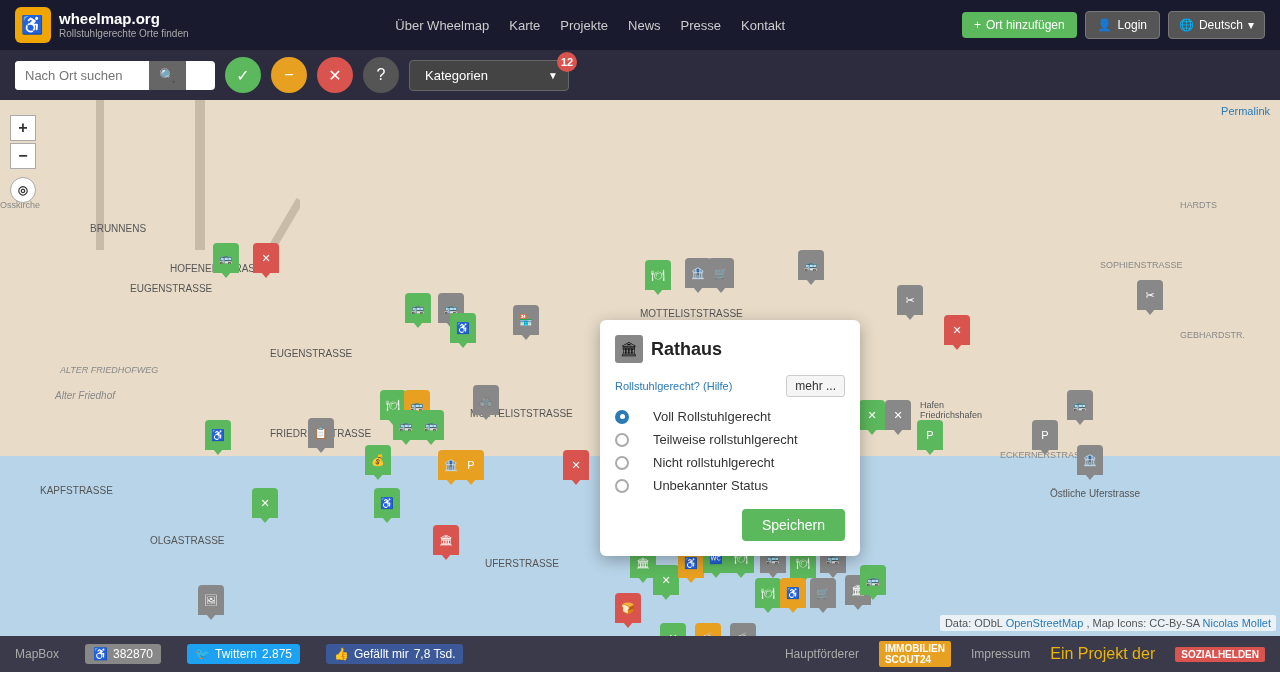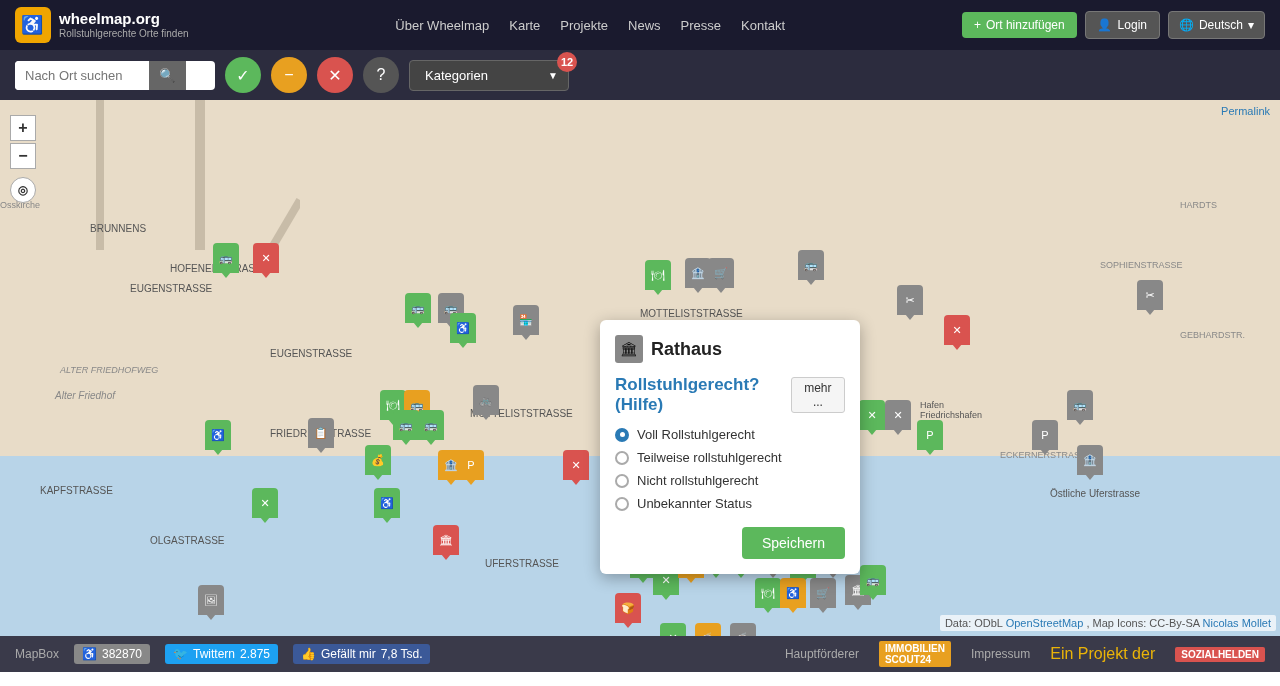--- a/index.html
+++ b/index.html
@@ -249,36 +249,36 @@
       color: #222;
     }
     #popup-question {
       display: flex;
       align-items: center;
       justify-content: space-between;
       margin-bottom: 12px;
     }
     #popup-question-text {
       color: #2a7ab5;
-      font-size: 17px;
-      font-weight: bold;
+      font-size: 11px;
+      font-weight: normal;
     }
     #mehr-btn {
       background: #f5f5f5;
       border: 1px solid #ccc;
       border-radius: 3px;
       padding: 3px 8px;
       cursor: pointer;
       font-size: 12px;
       color: #333;
     }
     .radio-option {
       display: flex;
       align-items: center;
-      gap: 8px;
+      gap: 24px;
       margin-bottom: 8px;
       cursor: pointer;
     }
     .radio-circle {
       width: 14px;
       height: 14px;
       border-radius: 50%;
       border: 2px solid #aaa;
       display: flex;
       align-items: center;
@@ -640,21 +640,21 @@
   </div>
 
   <div id="data-credits">
     <span>Data: ODbL</span>
     <a>OpenStreetMap</a>
     <span>, Map Icons: CC-By-SA</span>
     <a>Nicolas Mollet</a>
   </div>
 </div>
 
-<div id="footer-bar" style="background:#3a3a4a;height:36px;display:flex;align-items:center;padding:0 15px;gap:15px;position:relative;">
+<div id="footer-bar" style="background:#3a3a4a;height:36px;display:flex;align-items:center;padding:0 15px;gap:26px;position:relative;">
   <span style="color:#aaa;font-size:12px;">MapBox</span>
   <div class="social-item om">
     <span>♿</span>
     <span>382870</span>
   </div>
   <div class="social-item tw">
     <span>🐦</span>
     <span>Twittern</span>
     <span>2.875</span>
   </div>

